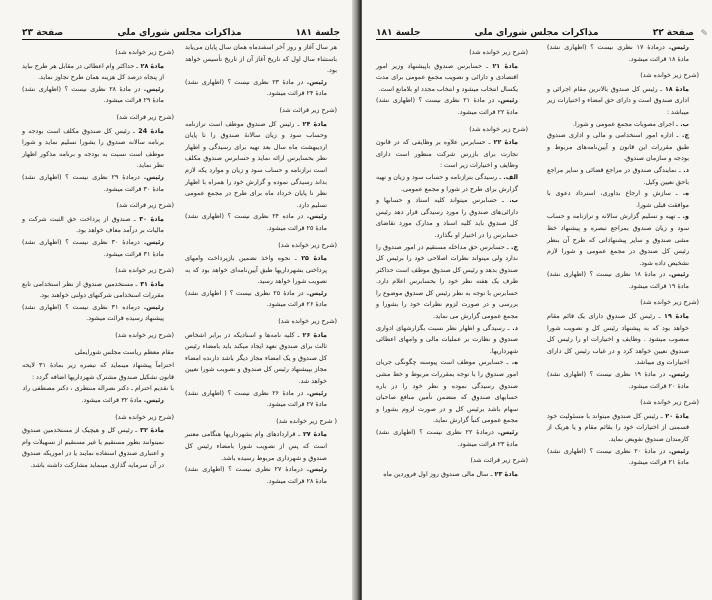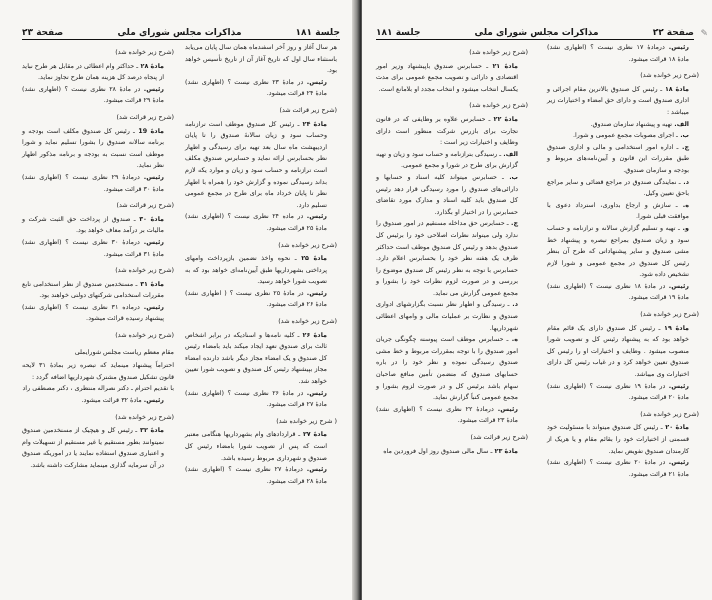--- a/index.html
+++ b/index.html
@@ -66,21 +66,21 @@
       <p class="p indent"><span class="b">رئیس. </span><span>در مادهٔ ۲۶ نظری نیست ؟ (اظهاری نشد) مادهٔ ۲۷ قرائت میشود.</span></p>
       <p class="p center">( شرح زیر خوانده شد)</p>
       <p class="p indent"><span class="b">مادهٔ ۲۷ </span><span>ـ قراردادهای وام بشهرداریها هنگامی معتبر است که پس از تصویب شورا بامضاء رئیس کل صندوق و شهرداری مربوط رسیده باشد.</span></p>
       <p class="p indent"><span class="b">رئیس. </span><span>درمادهٔ ۲۷ نظری نیست ؟ (اظهاری نشد) مادهٔ ۲۸ قرائت میشود.</span></p>
     </div>
   <div class="col c2" id="lp-c2">
       <p class="p center">(شرح زیر خوانده شد)</p>
       <p class="p indent"><span class="b">مادهٔ ۲۸ </span><span>ـ حداکثر وام اعطائی در مقابل هر طرح نباید از پنجاه درصد کل هزینه همان طرح تجاوز نماید.</span></p>
       <p class="p indent"><span class="b">رئیس. </span><span>در مادهٔ ۲۸ نظری نیست ؟ (اظهاری نشد) مادهٔ ۲۹ قرائت میشود.</span></p>
       <p class="p center">(شرح زیر قرائت شد)</p>
-      <p class="p indent"><span class="b">مادهٔ 19 </span><span>ـ رئیس کل صندوق مکلف است بودجه و برنامه سالانه صندوق را بشورا تسلیم نماید و شورا موظف است نسبت به بودجه و برنامه مذکور اظهار نظر نماید.</span></p>
+      <p class="p indent"><span class="b">مادهٔ 24 </span><span>ـ رئیس کل صندوق مکلف است بودجه و برنامه سالانه صندوق را بشورا تسلیم نماید و شورا موظف است نسبت به بودجه و برنامه مذکور اظهار نظر نماید.</span></p>
       <p class="p indent"><span class="b">رئیس. </span><span>درمادهٔ ۲۹ نظری نیست ؟ (اظهاری نشد) مادهٔ ۳۰ قرائت میشود.</span></p>
       <p class="p center">(شرح زیر قرائت شد)</p>
       <p class="p indent"><span class="b">مادهٔ ۳۰ </span><span>ـ صندوق از پرداخت حق الثبت شرکت و مالیات بر درآمد معاف خواهد بود.</span></p>
       <p class="p indent"><span class="b">رئیس. </span><span>درمادهٔ ۳۰ نظری نیست ؟ (اظهاری نشد) مادهٔ ۳۱ قرائت میشود.</span></p>
       <p class="p center">(شرح زیر خوانده شد)</p>
       <p class="p indent"><span class="b">مادهٔ ۳۱ </span><span>ـ مستخدمین صندوق از نظر استخدامی تابع مقررات استخدامی شرکتهای دولتی خواهند بود.</span></p>
       <p class="p indent"><span class="b">رئیس. </span><span>درماده ۳۱ نظری نیست ؟ (اظهاری نشد) پیشنهاد رسیده قرائت میشود.</span></p>
       <p class="p center">(شرح زیر خوانده شد)</p>
       <p class="p center">مقام معظم ریاست مجلس شورایملی</p>
       <p class="p">احتراماً پیشنهاد مینماید که تبصره زیر بمادهٔ ۳۱ لایحه قانون تشکیل صندوق مشترک شهرداریها اضافه گردد :</p>
@@ -96,37 +96,37 @@
 <div class="page right">
   <div class="header">
     <span>صفحة ۲۲</span>
     <span>مذاکرات مجلس شورای ملی</span>
     <span>جلسة ۱۸۱</span>
   </div>
   <div class="col c1" id="rp-c1">
       <p class="p indent"><span class="b">رئیس. </span><span>درمادهٔ ۱۷ نظری نیست ؟ (اظهاری نشد) مادهٔ ۱۸ قرائت میشود.</span></p>
       <p class="p center">(شرح زیر خوانده شد)</p>
       <p class="p indent"><span class="b">مادهٔ ۱۸ </span><span>ـ رئیس کل صندوق بالاترین مقام اجرائی و اداری صندوق است و دارای حق امضاء و اختیارات زیر میباشد :</span></p>
-      <p class="p indent"><span class="b">الف. </span><span>تهیه و پیشنهاد سازمان صندوق.</span></p>
       <p class="p indent"><span class="b">ب. </span><span>ـ اجرای مصوبات مجمع عمومی و شورا.</span></p>
       <p class="p indent"><span class="b">ج. </span><span>ـ اداره امور استخدامی و مالی و اداری صندوق طبق مقررات این قانون و آیین‌نامه‌های مربوط و بودجه و سازمان صندوق.</span></p>
       <p class="p indent"><span class="b">د. </span><span>ـ نمایندگی صندوق در مراجع قضائی و سایر مراجع باحق تعیین وکیل.</span></p>
       <p class="p indent"><span class="b">ه. </span><span>ـ سازش و ارجاع بداوری، استرداد دعوی با موافقت قبلی شورا.</span></p>
       <p class="p indent"><span class="b">و. </span><span>ـ تهیه و تسلیم گزارش سالانه و ترازنامه و حساب سود و زیان صندوق بمراجع تبصره و پیشنهاد خط مشی صندوق و سایر پیشنهاداتی که طرح آن بنظر رئیس کل صندوق در مجمع عمومی و شورا لازم تشخیص داده شود.</span></p>
       <p class="p indent"><span class="b">رئیس. </span><span>در مادهٔ ۱۸ نظری نیست ؟ (اظهاری نشد) مادهٔ ۱۹ قرائت میشود.</span></p>
       <p class="p center">(شرح زیر خوانده شد)</p>
       <p class="p indent"><span class="b">مادهٔ ۱۹ </span><span>ـ رئیس کل صندوق دارای یک قائم مقام خواهد بود که به پیشنهاد رئیس کل و تصویب شورا منصوب میشود . وظایف و اختیارات او را رئیس کل صندوق تعیین خواهد کرد و در غیاب رئیس کل دارای اختیارات وی میباشد.</span></p>
       <p class="p indent"><span class="b">رئیس. </span><span>در مادهٔ ۱۹ نظری نیست ؟ (اظهاری نشد) مادهٔ ۲۰ قرائت میشود.</span></p>
       <p class="p center">(شرح زیر خوانده شد)</p>
       <p class="p indent"><span class="b">مادهٔ ۲۰ </span><span>ـ رئیس کل صندوق میتواند با مسئولیت خود قسمتی از اختیارات خود را بقائم مقام و یا هریک از کارمندان صندوق تفویض نماید.</span></p>
       <p class="p indent"><span class="b">رئیس. </span><span>در مادهٔ ۲۰ نظری نیست ؟ (اظهاری نشد) مادهٔ ۲۱ قرائت میشود.</span></p>
     </div>
   <div class="col c2" id="rp-c2">
       <p class="p center">(شرح زیر خوانده شد)</p>
       <p class="p indent"><span class="b">مادهٔ ۲۱ </span><span>ـ حسابرس صندوق باپیشنهاد وزیر امور اقتصادی و دارائی و تصویب مجمع عمومی برای مدت یکسال انتخاب میشود و انتخاب مجدد او بلامانع است.</span></p>
+      <p class="p indent"><span class="b">رئیس. </span><span>در مادهٔ ۲۱ نظری نیست ؟ (اظهاری نشد) مادهٔ ۲۲ قرائت میشود.</span></p>
       <p class="p center">(شرح زیر خوانده شد)</p>
       <p class="p indent"><span class="b">مادهٔ ۲۲ </span><span>ـ حسابرس علاوه بر وظایفی که در قانون تجارت برای بازرس شرکت منظور است دارای وظایف و اختیارات زیر است :</span></p>
       <p class="p indent"><span class="b">الف. </span><span>ـ رسیدگی بترازنامه و حساب سود و زیان و تهیه گزارش برای طرح در شورا و مجمع عمومی.</span></p>
       <p class="p indent"><span class="b">ب. </span><span>ـ حسابرس میتواند کلیه اسناد و حسابها و دارائی‌های صندوق را مورد رسیدگی قرار دهد رئیس کل صندوق باید کلیه اسناد و مدارک مورد تقاضای حسابرس را در اختیار او بگذارد.</span></p>
       <p class="p indent"><span class="b">ج. </span><span>ـ حسابرس حق مداخله مستقیم در امور صندوق را ندارد ولی میتواند نظرات اصلاحی خود را برئیس کل صندوق بدهد و رئیس کل صندوق موظف است حداکثر ظرف یک هفته نظر خود را بحسابرس اعلام دارد. حسابرس با توجه به نظر رئیس کل صندوق موضوع را بررسی و در صورت لزوم نظرات خود را بشورا و مجمع عمومی گزارش می نماید.</span></p>
       <p class="p indent"><span class="b">د. </span><span>ـ رسیدگی و اظهار نظر نسبت بگزارشهای ادواری صندوق و نظارت بر عملیات مالی و وامهای اعطائی شهرداریها.</span></p>
       <p class="p indent"><span class="b">ه. </span><span>ـ حسابرس موظف است پیوسته چگونگی جریان امور صندوق را با توجه بمقررات مربوط و خط مشی صندوق رسیدگی نموده و نظر خود را در باره حسابهای صندوق که متضمن تأمین منافع صاحبان سهام باشد برئیس کل و در صورت لزوم بشورا و مجمع عمومی کتباً گزارش نماید.</span></p>
       <p class="p indent"><span class="b">رئیس. </span><span>درمادهٔ ۲۲ نظری نیست ؟ (اظهاری نشد) مادهٔ ۲۳ قرائت میشود.</span></p>
       <p class="p center">(شرح زیر قرائت شد)</p>
       <p class="p indent"><span class="b">مادهٔ ۲۳ </span><span>ـ سال مالی صندوق روز اول فروردین ماه</span></p>

